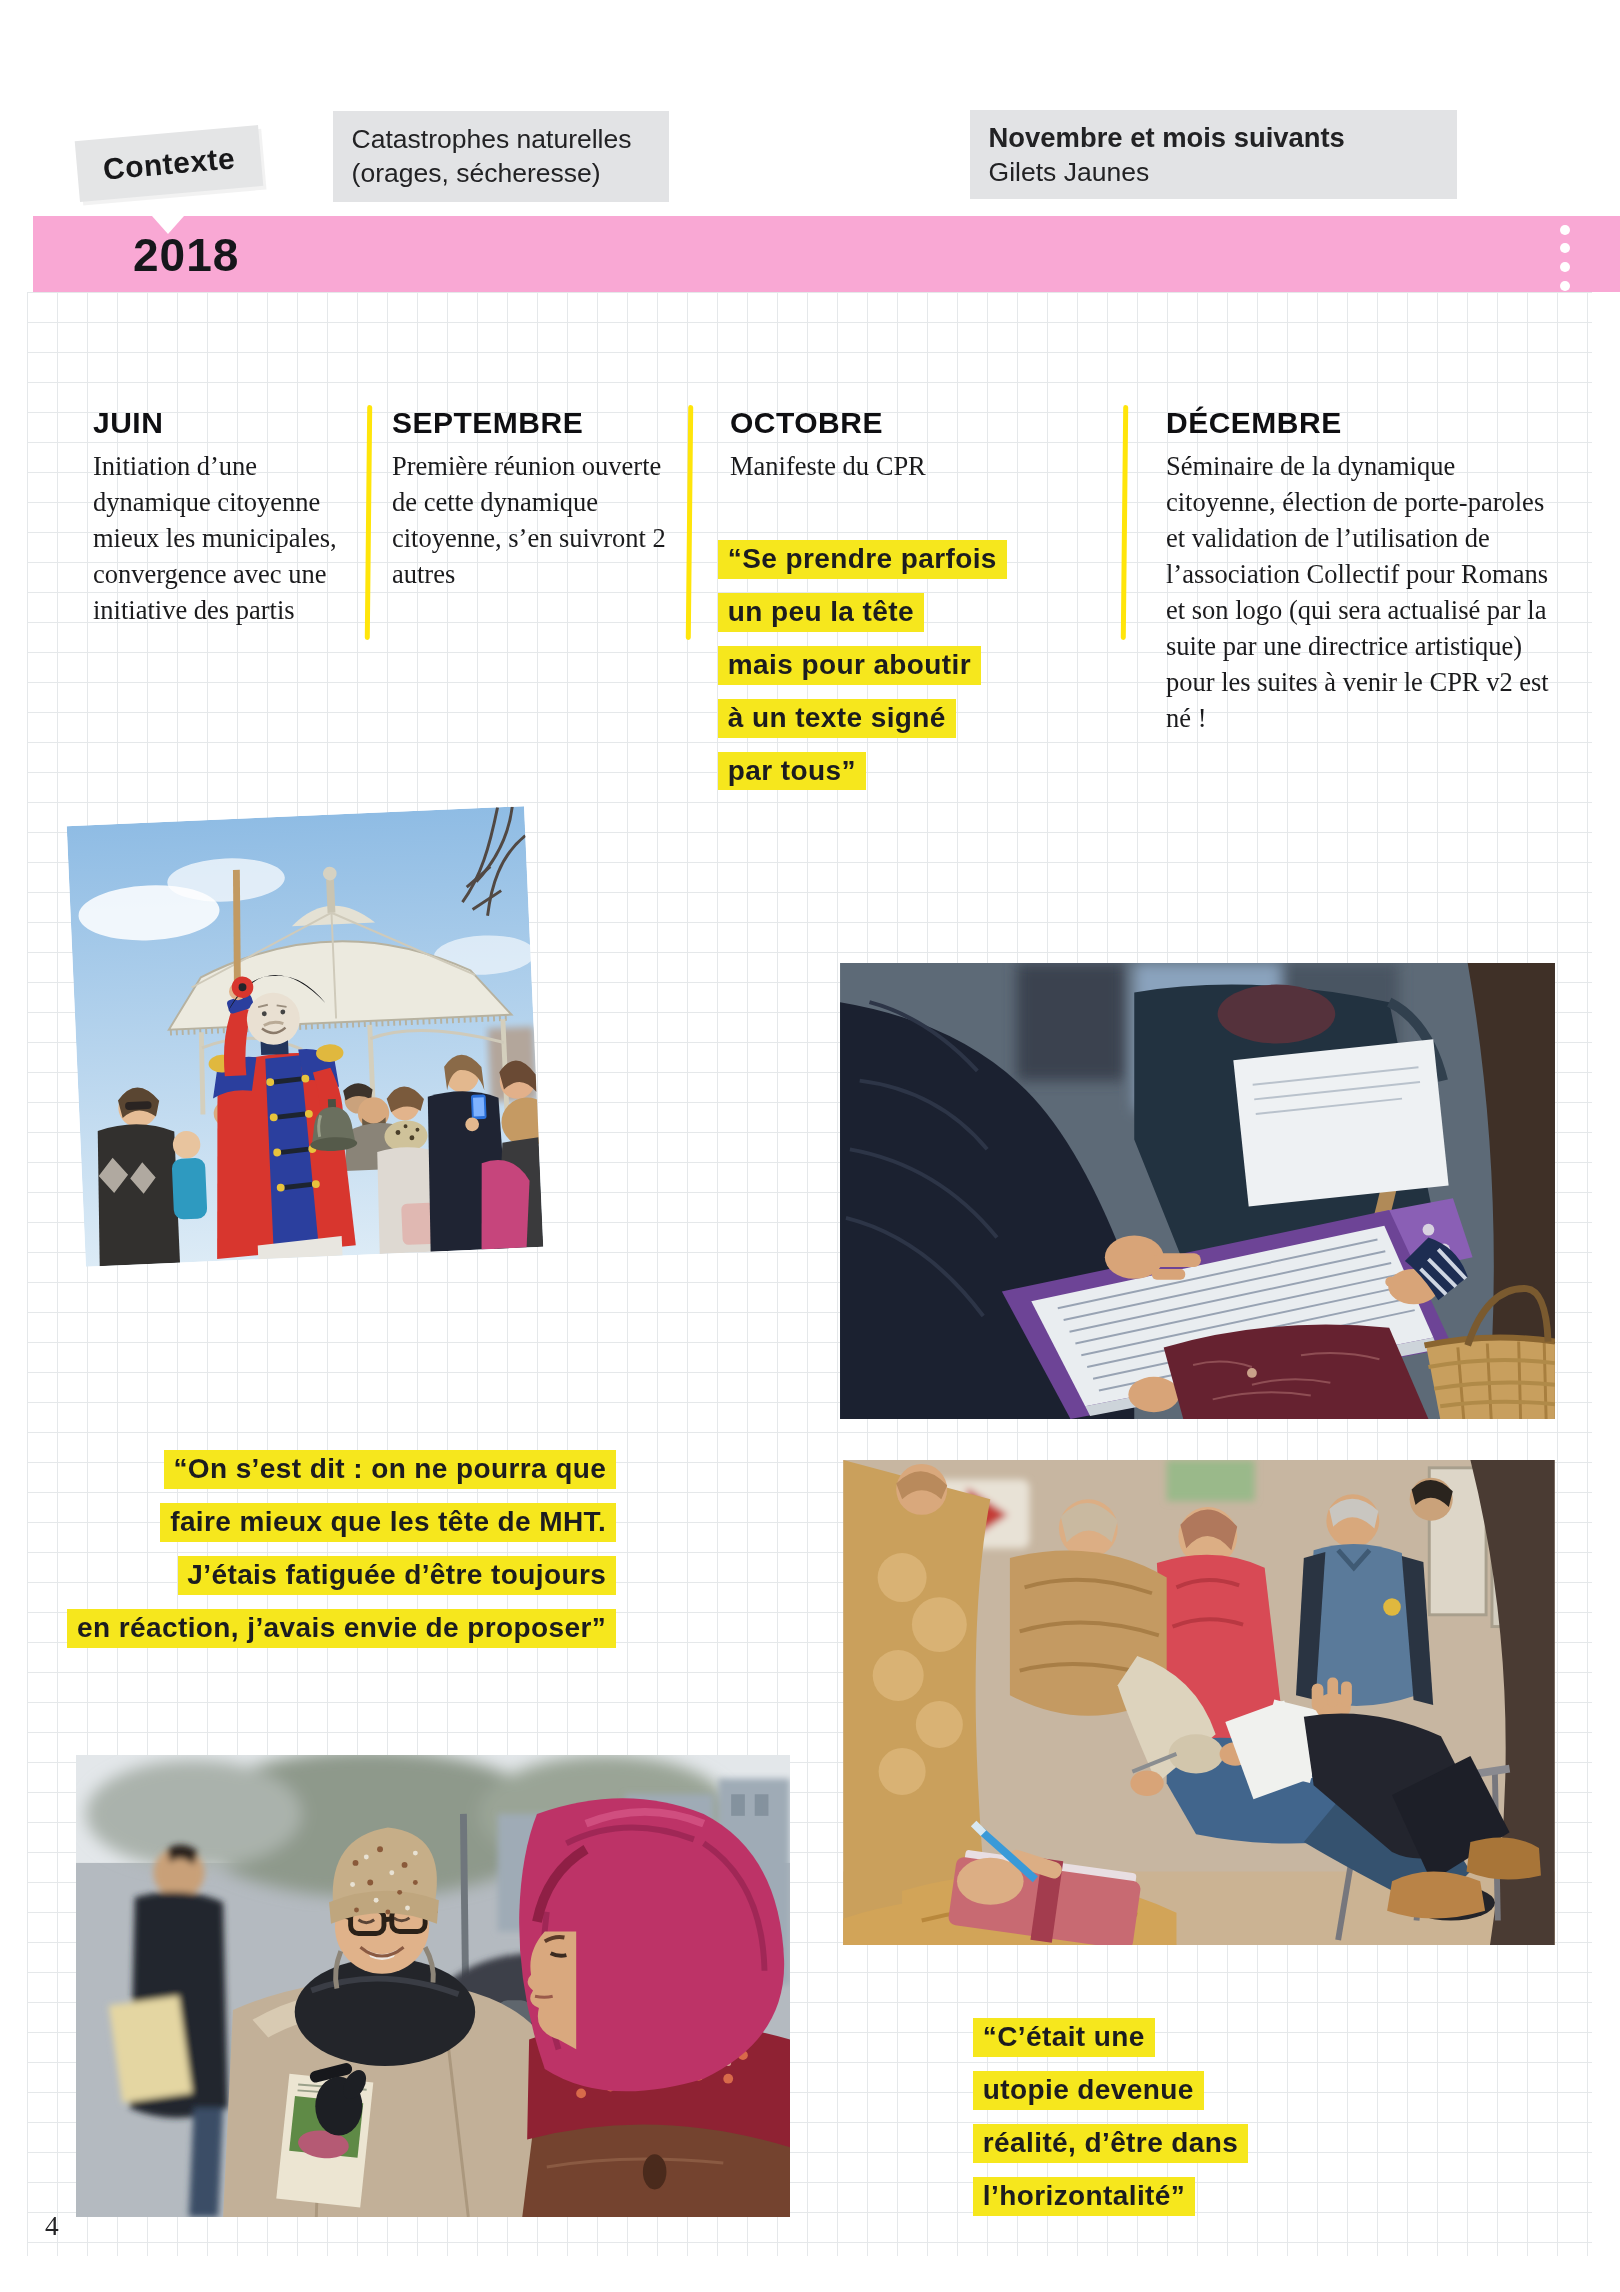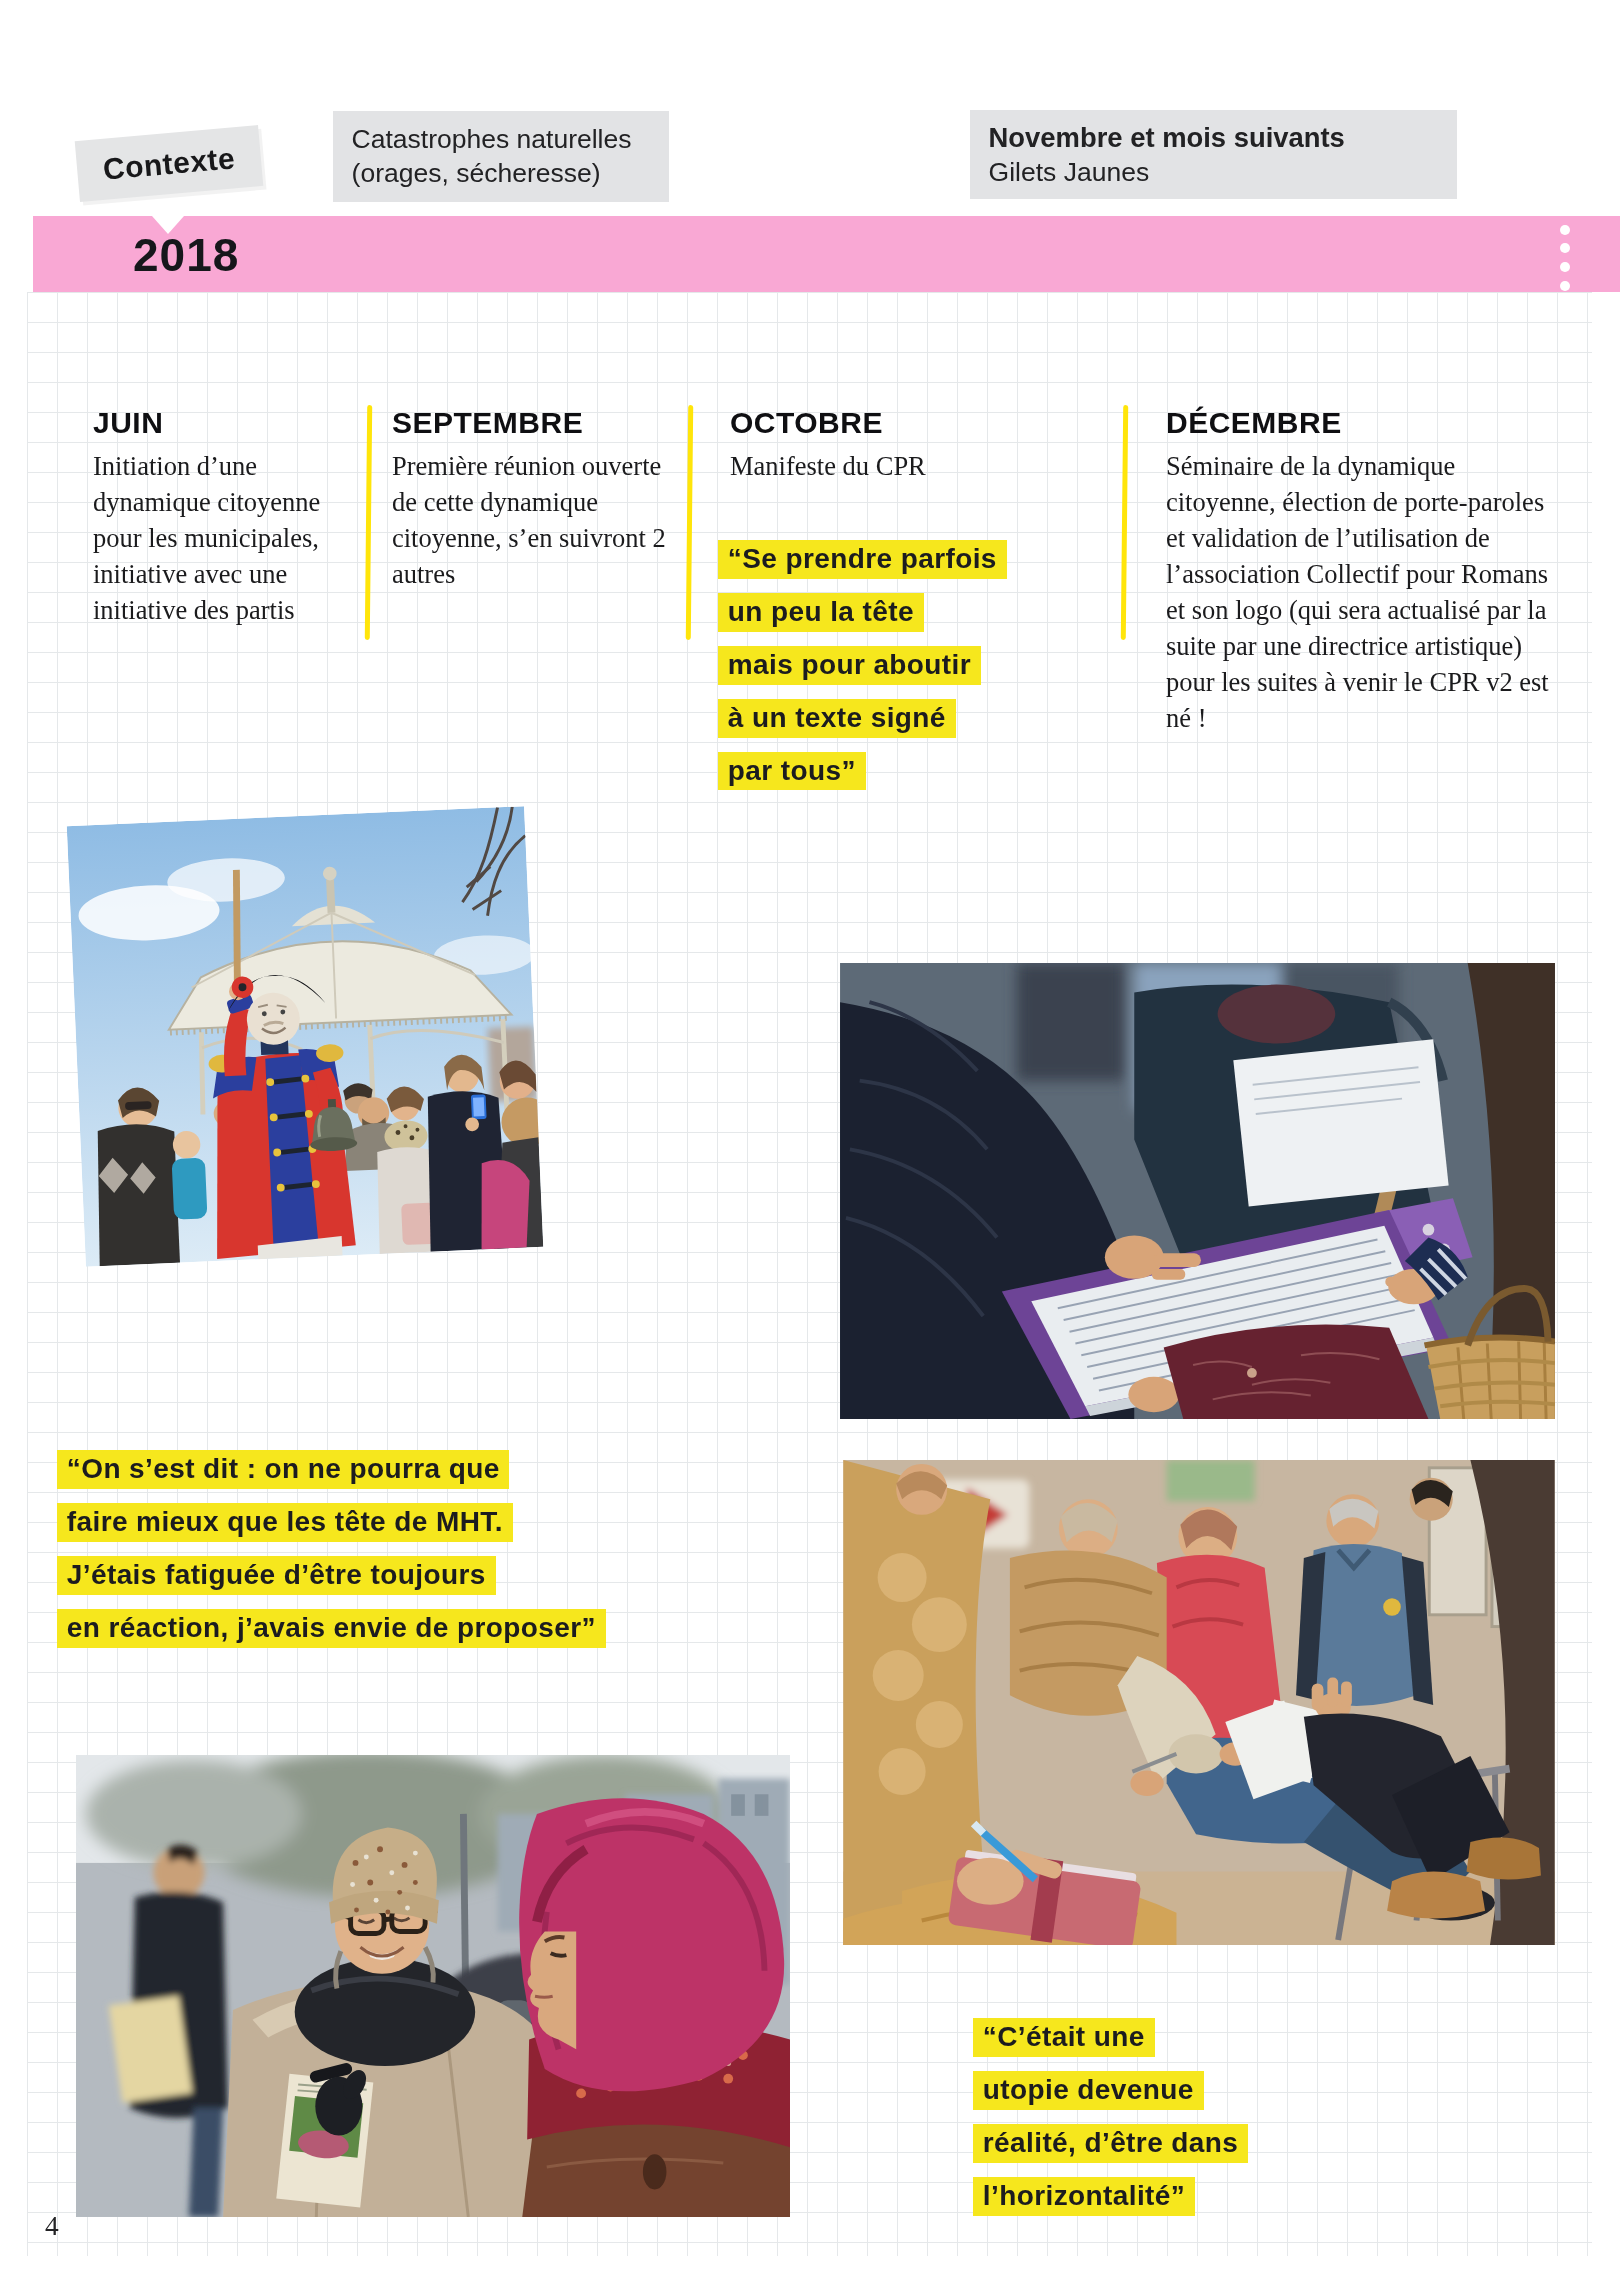--- a/index.html
+++ b/index.html
@@ -37,21 +37,21 @@
   .col--oct{left:730px;width:348px}
   .col--dec{left:1166px;width:384px}
 
   .divider{position:absolute;top:405px;height:235px;width:4.9px;background:#ffe50a;border-radius:2.9px;transform:rotate(.6deg)}
   .divider--1{left:366px}.divider--2{left:687px}.divider--3{left:1122px}
 
   .hl-quote{position:absolute;font-weight:bold;color:#1c1c1f;letter-spacing:0.4px}
   .hl-quote .line{margin-bottom:14px}
   .hl-quote .line span{display:inline-block;background:#f6e71d;padding:2px 9.8px 3.9px;line-height:33px;white-space:nowrap}
   .quote--oct{left:718px;top:540px;font-size:28px}
-  .quote--mid{left:57px;top:1450px;width:559px;text-align:left;font-size:28px}
+  .quote--mid{left:57px;top:1450px;width:559px;text-align:right;font-size:28px}
   .quote--bot{left:973px;top:2018px;width:402px;text-align:left;font-size:28px}
 
   .photo{position:absolute;overflow:hidden}
   .photo svg{display:block;width:100%;height:100%}
   .photo--1{left:76px;top:816px;width:458px;height:441px;transform:rotate(-2.5deg)}
   .photo--2{left:840px;top:963px;width:715px;height:456px}
   .photo--3{left:843px;top:1460px;width:712px;height:485px}
   .photo--4{left:76px;top:1755px;width:714px;height:462px}
 
   .pagenum{position:absolute;left:45px;top:2211px;font-family:"Liberation Serif",serif;font-size:27.4px;color:#232325}
@@ -81,21 +81,21 @@
     <div class="notch"></div>
     <div class="year">2018</div>
     <div class="dot" style="top:8.8px"></div>
     <div class="dot" style="top:27.4px"></div>
     <div class="dot" style="top:46px"></div>
     <div class="dot" style="top:65px"></div>
   </div>
 
   <div class="col col--juin">
     <div class="month">JUIN</div>
-    <div class="body">Initiation d’une dynamique citoyenne pour les municipales, initiative avec une initiative des partis</div>
+    <div class="body">Initiation d’une dynamique citoyenne mieux les municipales, convergence avec une initiative des partis</div>
   </div>
   <div class="col col--sept">
     <div class="month">SEPTEMBRE</div>
     <div class="body">Première réunion ouverte de cette dynamique citoyenne, s’en suivront 2 autres</div>
   </div>
   <div class="col col--oct">
     <div class="month">OCTOBRE</div>
     <div class="body">Manifeste du CPR</div>
   </div>
   <div class="col col--dec">

